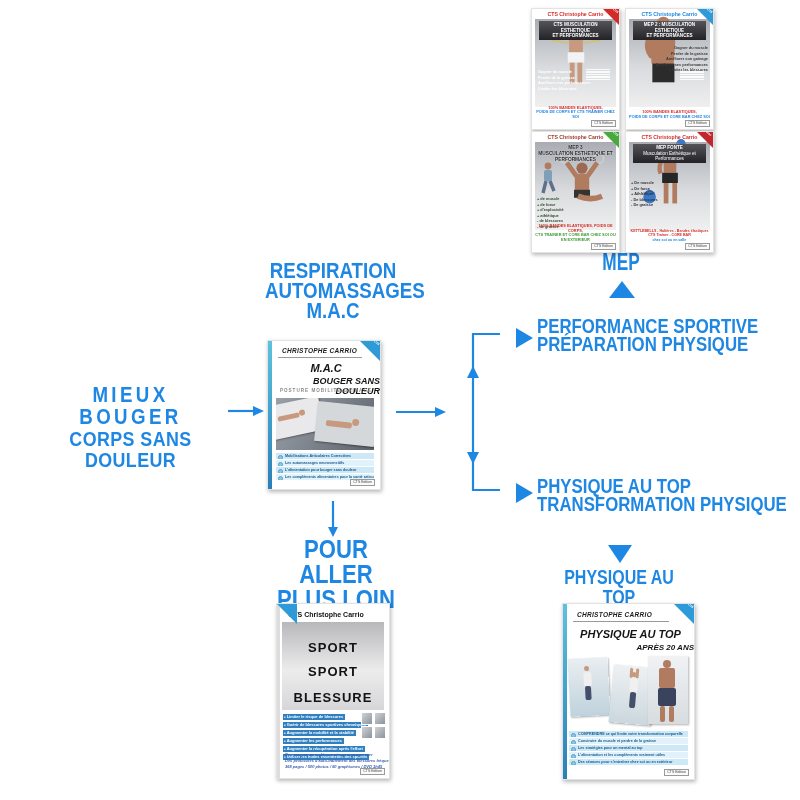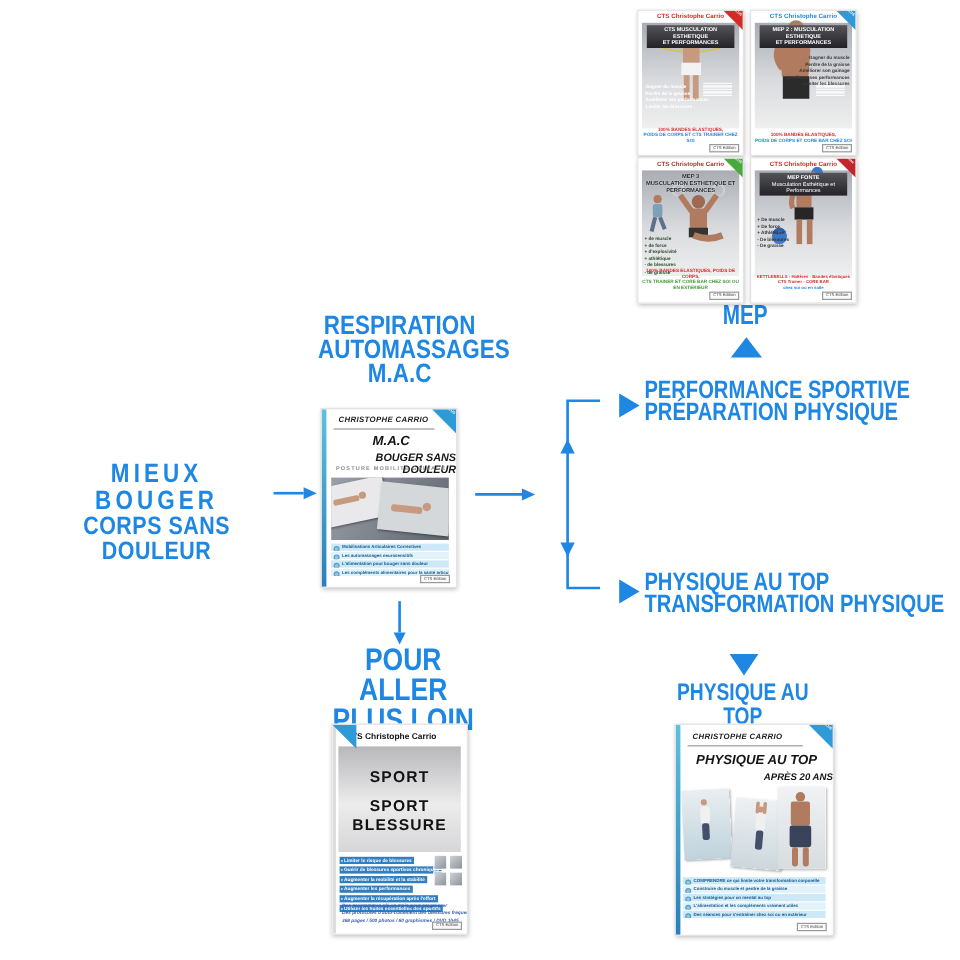--- a/index.html
+++ b/index.html
@@ -335,21 +335,21 @@
     <div class="corner-txt">DVD INCLUS</div>
     <div class="ed" style="bottom:3px;right:5px;">CTS Edition</div>
   </div>
 
   <div class="book" id="sport" style="left:276px;top:603px;width:112px;height:174px;">
     <div class="abs" style="left:0;top:0;bottom:0;width:3px;background:#dcdcdc;"></div>
     <div class="pub2">CTS Christophe Carrio</div>
     <div class="silver">
       <div class="big" style="top:18px;">SPORT</div>
       <div class="big" style="top:42px;">SPORT</div>
-      <div class="big" style="top:58px;">BLESSURE</div>
+      <div class="big" style="top:68px;">BLESSURE</div>
     </div>
     <div class="abs" style="left:6px;top:110px;">
       <span class="brow">Limiter le risque de blessures</span>
       <span class="brow">Guérir de blessures sportives chroniques</span>
       <span class="brow">Augmenter la mobilité et la stabilité</span>
       <span class="brow">Augmenter les performances</span>
       <span class="brow">Augmenter la récupération après l'effort</span>
       <span class="brow">Utiliser les huiles essentielles des sportifs</span>
     </div>
     <div class="thumbs">

